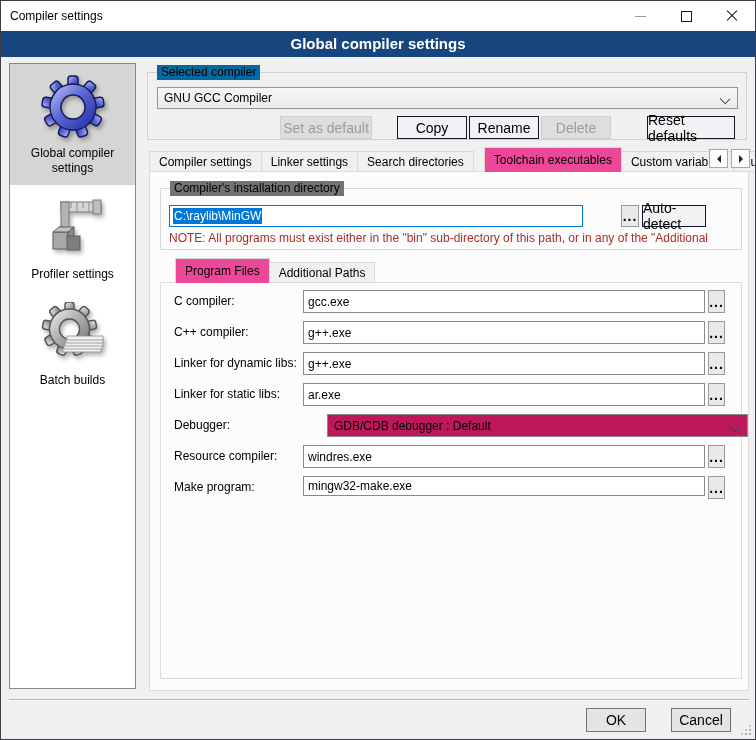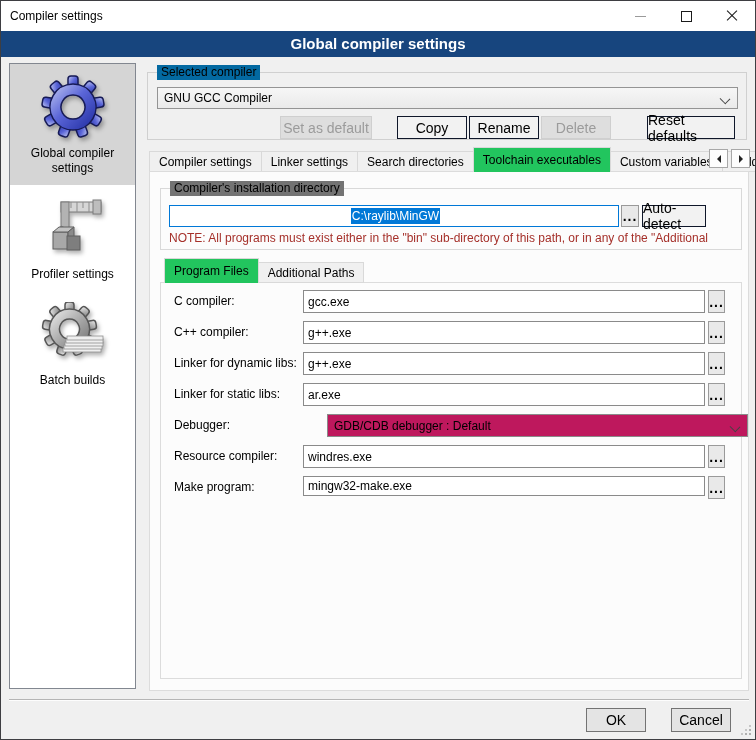--- a/index.html
+++ b/index.html
@@ -43,21 +43,21 @@
   
   .btn{position:absolute;box-sizing:border-box;background:#f2f2f2;border:1px solid #0f172a;
        display:flex;align-items:center;justify-content:center;font-size:14px;cursor:default;}
   .btn.gray{background:#e4e4e4;border-color:#737373;}
   .btn.disabled{background:#dedede;border-color:#cfcfcf;color:#9b9b9b;}
   .btn.browse{font-weight:bold;letter-spacing:1px;background:#e9e9e9;border-color:#9a9a9a;}
   
   .tabs{position:absolute;display:flex;align-items:flex-end;}
   .tab{height:21px;line-height:21px;padding:0 9px;background:#f0f0f0;border:1px solid #d9d9d9;
        margin-right:-1px;white-space:nowrap;box-sizing:border-box;}
-  .tab.active{height:25px;line-height:24px;background:#22c55e;border-bottom:none;position:relative;z-index:3;}
+  .tab.active{height:25px;line-height:24px;background:#ec4899;border-bottom:none;position:relative;z-index:3;margin-left:11px;}
   .tab.clipped{width:36px;overflow:hidden;padding-right:0;}
   .tab-scroll{position:absolute;width:19px;height:19px;box-sizing:border-box;background:#fdfdfd;
               border:1px solid #a8a8a8;display:flex;align-items:center;justify-content:center;}
   .tri-l{width:0;height:0;border:4px solid transparent;border-right-color:#222;margin-left:-4px;}
   .tri-r{width:0;height:0;border:4px solid transparent;border-left-color:#222;margin-right:-4px;}
   
   .panel{position:absolute;background:#fcfcfc;border:1px solid #dcdcdc;box-sizing:border-box;z-index:1;}
   
   .tinput{position:absolute;box-sizing:border-box;border:1px solid #8a8a8a;background:#fff;
           font-family:"Liberation Sans",sans-serif;font-size:12px;padding:2px 4px;margin:0;}
@@ -199,21 +199,21 @@
     </div>
   <div class="tab-scroll" style="left:730px;top:148px;">
       <span class="tri-r"></span>
     </div>
 
   <div class="panel" style="left:148px;top:170px;width:600px;height:520px;"></div>
 
   <div class="groupbox gb-on-panel" style="left:159px;top:187px;width:582px;height:62px;z-index:2;">
     <span class="gb-label">Compiler's installation directory</span>
   </div>
-  <div class="pathbox" style="left:168px;top:204px;width:450px;height:22px;z-index:2;justify-content:center;">
+  <div class="pathbox" style="left:168px;top:204px;width:414px;height:22px;z-index:2;">
     <span class="sel-text">C:\raylib\MinGW</span>
   </div>
   <div class="btn browse" style="left:620px;top:204px;width:18px;height:22px;z-index:2;">...</div>
   <div class="btn" style="left:641px;top:204px;width:64px;height:22px;z-index:2;">Auto-detect</div>
   <div class="note" style="left:168px;top:230px;width:566px;z-index:2;">NOTE: All programs must exist either in the "bin" sub-directory of this path, or in any of the "Additional</div>
 
   <div class="tabs" style="left:163px;top:257px;height:25px;z-index:2;">
     <div class="tab active">Program Files</div>
     <div class="tab">Additional Paths</div>
   </div>

